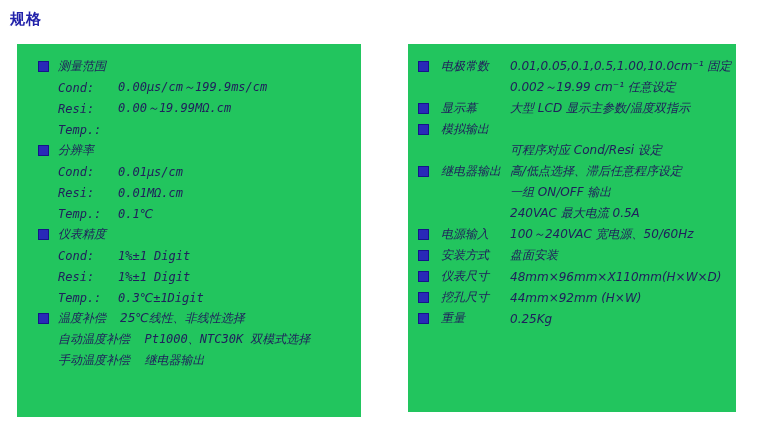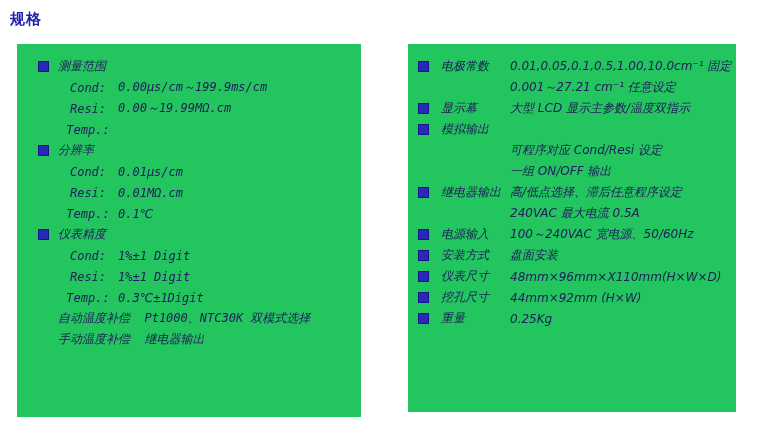--- a/index.html
+++ b/index.html
@@ -30,21 +30,21 @@
   .row span { white-space: pre; }
   .bullet {
     width: 9px; height: 9px;
     background: #2929b8;
     border: 1px solid #14148a;
     flex: 0 0 auto;
   }
   #panel-left  .bullet { margin-left: 21px; margin-right: 9px; }
   #panel-right .bullet { margin-left: 10px; margin-right: 12px; }
   
-  #panel-left .row.kv, #panel-left .row.plain { padding-left: 41px; text-align: center; }
+  #panel-left .row.kv, #panel-left .row.plain { padding-left: 41px; }
   #panel-left .lbl { display: inline-block; width: 60px; flex: 0 0 auto; }
   #panel-left .lbl, #panel-left .val, #panel-left .plaintext {
     font-family: "DejaVu Sans Mono", "DejaVu Sans", sans-serif;
   }
   
   .secval { margin-left: 14px; }
   
   #panel-right .lbl { display: inline-block; width: 69px; flex: 0 0 auto; }
   #panel-right .row.cont { padding-left: 102px; }
 </style>
@@ -94,56 +94,61 @@
       <span class="val">1%±1 Digit</span>
     </div>
     <div class="row kv">
       <span class="lbl">Resi:</span>
       <span class="val">1%±1 Digit</span>
     </div>
     <div class="row kv">
       <span class="lbl">Temp.:</span>
       <span class="val">0.3℃±1Digit</span>
     </div>
+    <div class="row section">
+      <span class="bullet"></span>
+      <span class="sec">温度补偿</span>
+      <span class="secval">25℃线性、非线性选择</span>
+    </div>
     <div class="row plain">
       <span class="plaintext">自动温度补偿  Pt1000、NTC30K 双模式选择</span>
     </div>
     <div class="row plain">
       <span class="plaintext">手动温度补偿  继电器输出</span>
     </div>
   </div>
 
 <div id="panel-right" class="panel">
     <div class="row kv">
       <span class="bullet"></span>
       <span class="lbl">电极常数</span>
       <span class="val">0.01,0.05,0.1,0.5,1.00,10.0cm⁻¹ 固定</span>
     </div>
     <div class="row cont">
-      <span class="val cont">0.001～27.21 cm⁻¹ 任意设定</span>
+      <span class="val cont">0.002～19.99 cm⁻¹ 任意设定</span>
     </div>
     <div class="row kv">
       <span class="bullet"></span>
       <span class="lbl">显示幕</span>
       <span class="val">大型 LCD 显示主参数/温度双指示</span>
     </div>
     <div class="row kv">
       <span class="bullet"></span>
       <span class="lbl">模拟输出</span>
     </div>
     <div class="row cont">
       <span class="val cont">可程序对应 Cond/Resi 设定</span>
     </div>
-    <div class="row cont">
-      <span class="val cont">一组 ON/OFF 输出</span>
-    </div>
     <div class="row kv">
       <span class="bullet"></span>
       <span class="lbl">继电器输出</span>
       <span class="val">高/低点选择、滞后任意程序设定</span>
+    </div>
+    <div class="row cont">
+      <span class="val cont">一组 ON/OFF 输出</span>
     </div>
     <div class="row cont">
       <span class="val cont">240VAC 最大电流 0.5A</span>
     </div>
     <div class="row kv">
       <span class="bullet"></span>
       <span class="lbl">电源输入</span>
       <span class="val">100～240VAC 宽电源、50/60Hz</span>
     </div>
     <div class="row kv">

